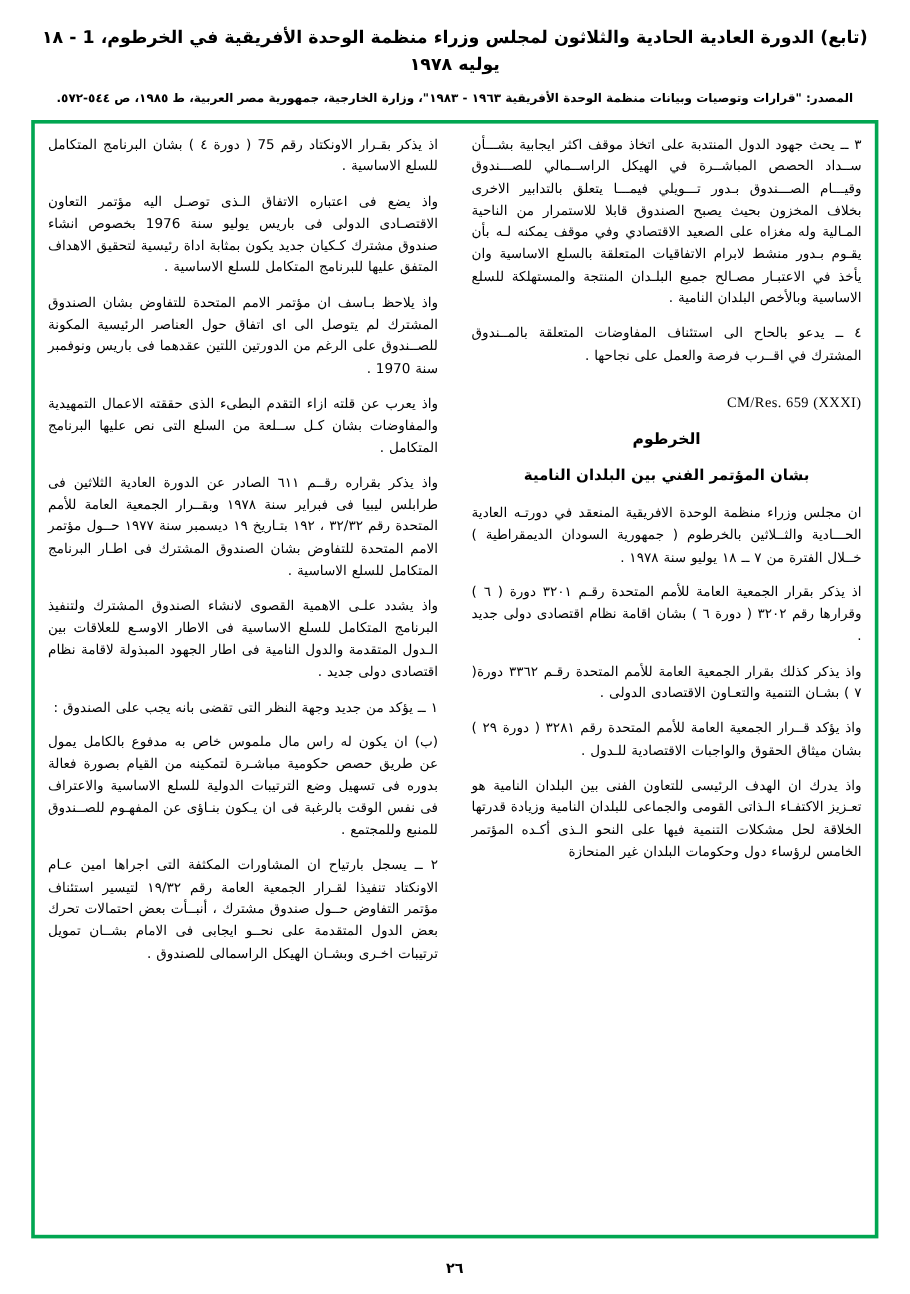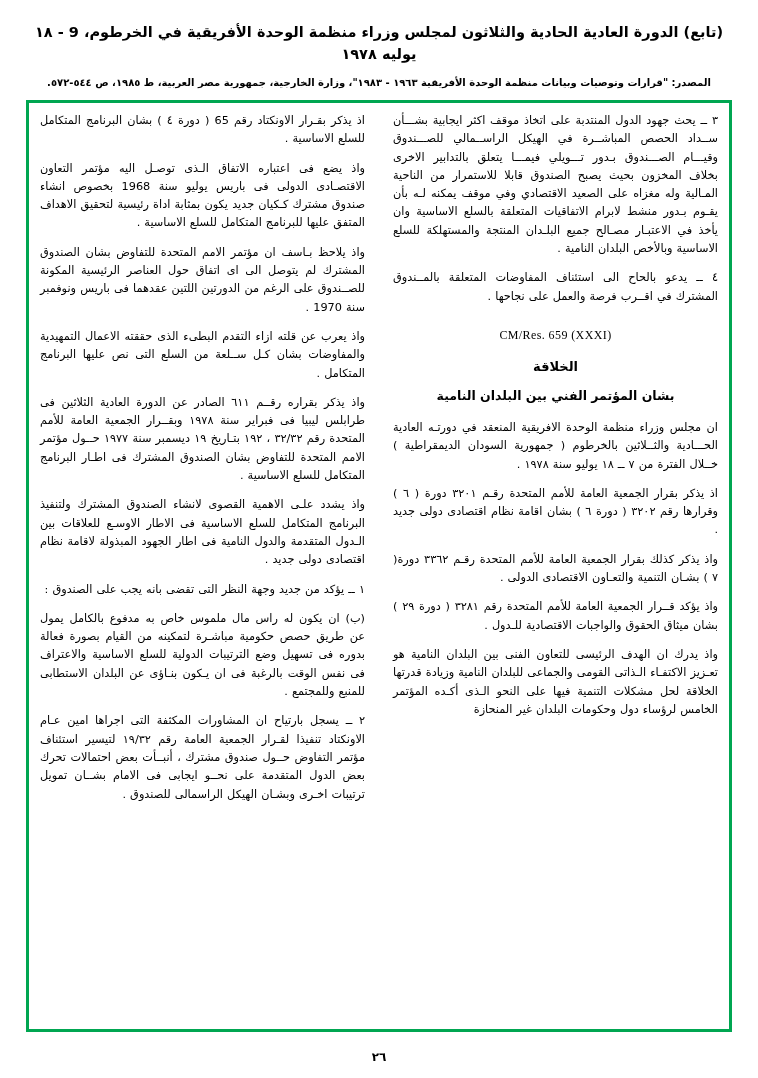--- a/index.html
+++ b/index.html
@@ -73,21 +73,21 @@
     text-align: justify;
     text-justify: inter-word;
     direction: rtl;
     word-spacing: 0.5px;
   }
   p.para:last-child { margin-bottom: 0; }
   .res-id {
     margin: 22px 0 16px 0;
     font-size: 12px;
     direction: ltr;
-    text-align: center;
+    text-align: right;
     font-family: "Liberation Serif", serif;
     letter-spacing: 0.4px;
   }
   .res-heading {
     text-align: center;
     font-size: 13px;
     font-weight: bold;
     margin: 6px 0 14px 0;
     letter-spacing: 2px;
   }
@@ -107,50 +107,50 @@
     font-weight: bold;
     margin-top: 24px;
   }
 </style>
 </head>
 <body>
 
 <div class="page">
 
   <div class="header">
-    <div class="header-title">(تابع) الدورة العادية الحادية والثلاثون لمجلس وزراء منظمة الوحدة الأفريقية في الخرطوم، 9 - ١٨ يوليه ١٩٧٨</div>
+    <div class="header-title">(تابع) الدورة العادية الحادية والثلاثون لمجلس وزراء منظمة الوحدة الأفريقية في الخرطوم، 1 - ١٨ يوليه ١٩٧٨</div>
     <div class="header-source">المصدر: "قرارات وتوصيات وبيانات منظمة الوحدة الأفريقية ١٩٦٣ - ١٩٨٣"، وزارة الخارجية، جمهورية مصر العربية، ط ١٩٨٥، ص ٥٤٤-٥٧٢.</div>
   </div>
 
   <div class="frame"></div>
 
   <div class="columns">
 
     <div class="col">
       <p class="para">٣ ــ يحث جهود الدول المنتدبة على اتخاذ موقف اكثر ايجابية بشـــأن ســداد الحصص المباشــرة في الهيكل الراســمالي للصـــندوق وقيـــام الصـــندوق بـدور تـــويلي فيمـــا يتعلق بالتدابير الاخرى بخلاف المخزون بحيث يصبح الصندوق قابلا للاستمرار من الناحية المـالية وله مغزاه على الصعيد الاقتصادي وفي موقف يمكنه لـه بأن يقـوم بـدور منشط لابرام الاتفاقيات المتعلقة بالسلع الاساسية وان يأخذ في الاعتبـار مصـالح جميع البلـدان المنتجة والمستهلكة للسلع الاساسية وبالأخص البلدان النامية .</p>
       <p class="para">٤ ــ يدعو بالحاح الى استئناف المفاوضات المتعلقة بالمــندوق المشترك في اقــرب فرصة والعمل على نجاحها .</p>
       <div class="res-id">CM/Res. 659 (XXXI)</div>
-      <div class="res-heading">الخلاقة</div>
+      <div class="res-heading">الخرطوم</div>
       <div class="res-subheading">بشان المؤتمر الفني بين البلدان النامية</div>
       <p class="para">ان مجلس وزراء منظمة الوحدة الافريقية المنعقد في دورتـه العادية الحـــادية والثــلاثين بالخرطوم ( جمهورية السودان الديمقراطية ) خــلال الفترة من ٧ ــ ١٨ يوليو سنة ١٩٧٨ .</p>
       <p class="para">اذ يذكر بقرار الجمعية العامة للأمم المتحدة رقـم ٣٢٠١ دورة ( ٦ ) وقرارها رقم ٣٢٠٢ ( دورة ٦ ) بشان اقامة نظام اقتصادى دولى جديد .</p>
       <p class="para">واذ يذكر كذلك بقرار الجمعية العامة للأمم المتحدة رقـم ٣٣٦٢ دورة( ٧ ) بشـان التنمية والتعـاون الاقتصادى الدولى .</p>
       <p class="para">واذ يؤكد قــرار الجمعية العامة للأمم المتحدة رقم ٣٢٨١ ( دورة ٢٩ ) بشان ميثاق الحقوق والواجبات الاقتصادية للـدول .</p>
       <p class="para">واذ يدرك ان الهدف الرئيسى للتعاون الفنى بين البلدان النامية هو تعـزيز الاكتفـاء الـذاتى القومى والجماعى للبلدان النامية وزيادة قدرتها الخلاقة لحل مشكلات التنمية فيها على النحو الـذى أكـده المؤتمر الخامس لرؤساء دول وحكومات البلدان غير المنحازة</p>
     </div>
 
     <div class="col">
-      <p class="para">اذ يذكر بقـرار الاونكتاد رقم 65 ( دورة ٤ ) بشان البرنامج المتكامل للسلع الاساسية .</p>
-      <p class="para">واذ يضع فى اعتباره الاتفاق الـذى توصـل اليه مؤتمر التعاون الاقتصـادى الدولى فى باريس يوليو سنة 1968 بخصوص انشاء صندوق مشترك كـكيان جديد يكون بمثابة اداة رئيسية لتحقيق الاهداف المتفق عليها للبرنامج المتكامل للسلع الاساسية .</p>
+      <p class="para">اذ يذكر بقـرار الاونكتاد رقم 75 ( دورة ٤ ) بشان البرنامج المتكامل للسلع الاساسية .</p>
+      <p class="para">واذ يضع فى اعتباره الاتفاق الـذى توصـل اليه مؤتمر التعاون الاقتصـادى الدولى فى باريس يوليو سنة 1976 بخصوص انشاء صندوق مشترك كـكيان جديد يكون بمثابة اداة رئيسية لتحقيق الاهداف المتفق عليها للبرنامج المتكامل للسلع الاساسية .</p>
       <p class="para">واذ يلاحظ بـاسف ان مؤتمر الامم المتحدة للتفاوض بشان الصندوق المشترك لم يتوصل الى اى اتفاق حول العناصر الرئيسية المكونة للصــندوق على الرغم من الدورتين اللتين عقدهما فى باريس ونوفمبر سنة 1970 .</p>
       <p class="para">واذ يعرب عن قلته ازاء التقدم البطىء الذى حققته الاعمال التمهيدية والمفاوضات بشان كـل ســلعة من السلع التى نص عليها البرنامج المتكامل .</p>
       <p class="para">واذ يذكر بقراره رقــم ٦١١ الصادر عن الدورة العادية الثلاثين فى طرابلس ليبيا فى فبراير سنة ١٩٧٨ وبقــرار الجمعية العامة للأمم المتحدة رقم ٣٢/٣٢ ، ١٩٢ بتـاريخ ١٩ ديسمبر سنة ١٩٧٧ حــول مؤتمر الامم المتحدة للتفاوض بشان الصندوق المشترك فى اطـار البرنامج المتكامل للسلع الاساسية .</p>
       <p class="para">واذ يشدد علـى الاهمية القصوى لانشاء الصندوق المشترك ولتنفيذ البرنامج المتكامل للسلع الاساسية فى الاطار الاوسـع للعلاقات بين الـدول المتقدمة والدول النامية فى اطار الجهود المبذولة لاقامة نظام اقتصادى دولى جديد .</p>
       <p class="para">١ ــ يؤكد من جديد وجهة النظر التى تقضى بانه يجب على الصندوق :</p>
-      <p class="para">(ب) ان يكون له راس مال ملموس خاص به مدفوع بالكامل يمول عن طريق حصص حكومية مباشـرة لتمكينه من القيام بصورة فعالة بدوره فى تسهيل وضع الترتيبات الدولية للسلع الاساسية والاعتراف فى نفس الوقت بالرغبة فى ان يـكون بنـاؤى عن البلدان الاستطابى للمنبع وللمجتمع .</p>
+      <p class="para">(ب) ان يكون له راس مال ملموس خاص به مدفوع بالكامل يمول عن طريق حصص حكومية مباشـرة لتمكينه من القيام بصورة فعالة بدوره فى تسهيل وضع الترتيبات الدولية للسلع الاساسية والاعتراف فى نفس الوقت بالرغبة فى ان يـكون بنـاؤى عن المفهـوم للصــندوق للمنبع وللمجتمع .</p>
       <p class="para">٢ ــ يسجل بارتياح ان المشاورات المكثفة التى اجراها امين عـام الاونكتاد تنفيذا لقـرار الجمعية العامة رقم ١٩/٣٢ لتيسير استئناف مؤتمر التفاوض حــول صندوق مشترك ، أنبــأت بعض احتمالات تحرك بعض الدول المتقدمة على نحــو ايجابى فى الامام بشــان تمويل ترتيبات اخـرى وبشـان الهيكل الراسمالى للصندوق .</p>
     </div>
 
   </div>
 
   <div class="page-number">٢٦</div>
 
 </div>
 
 </body></html>

